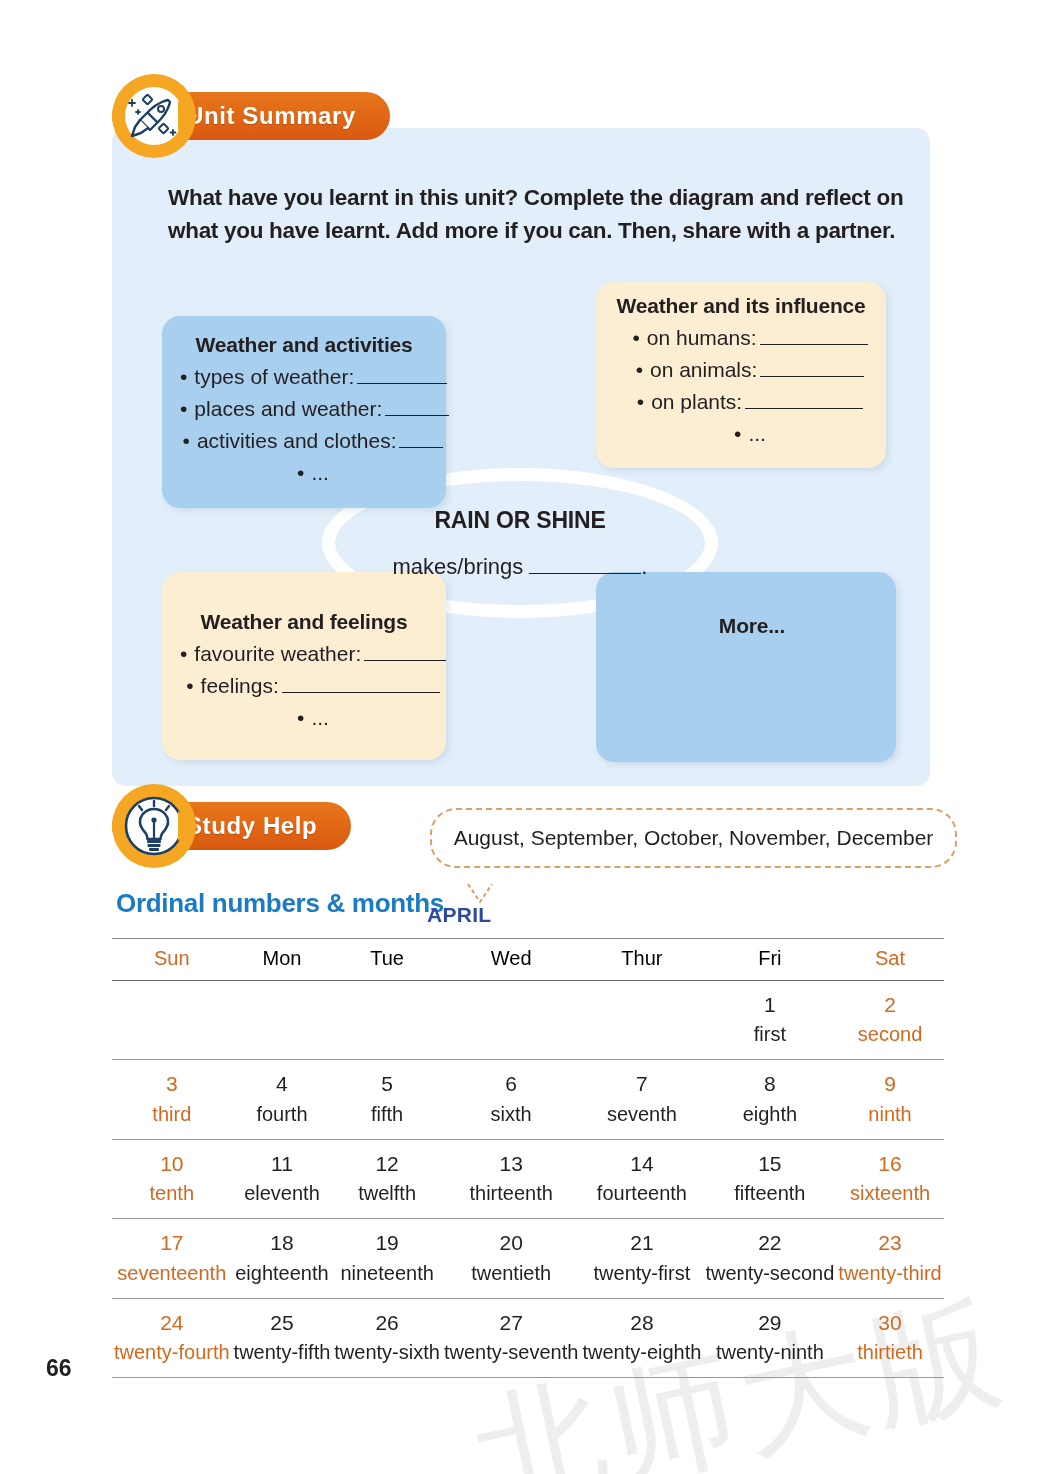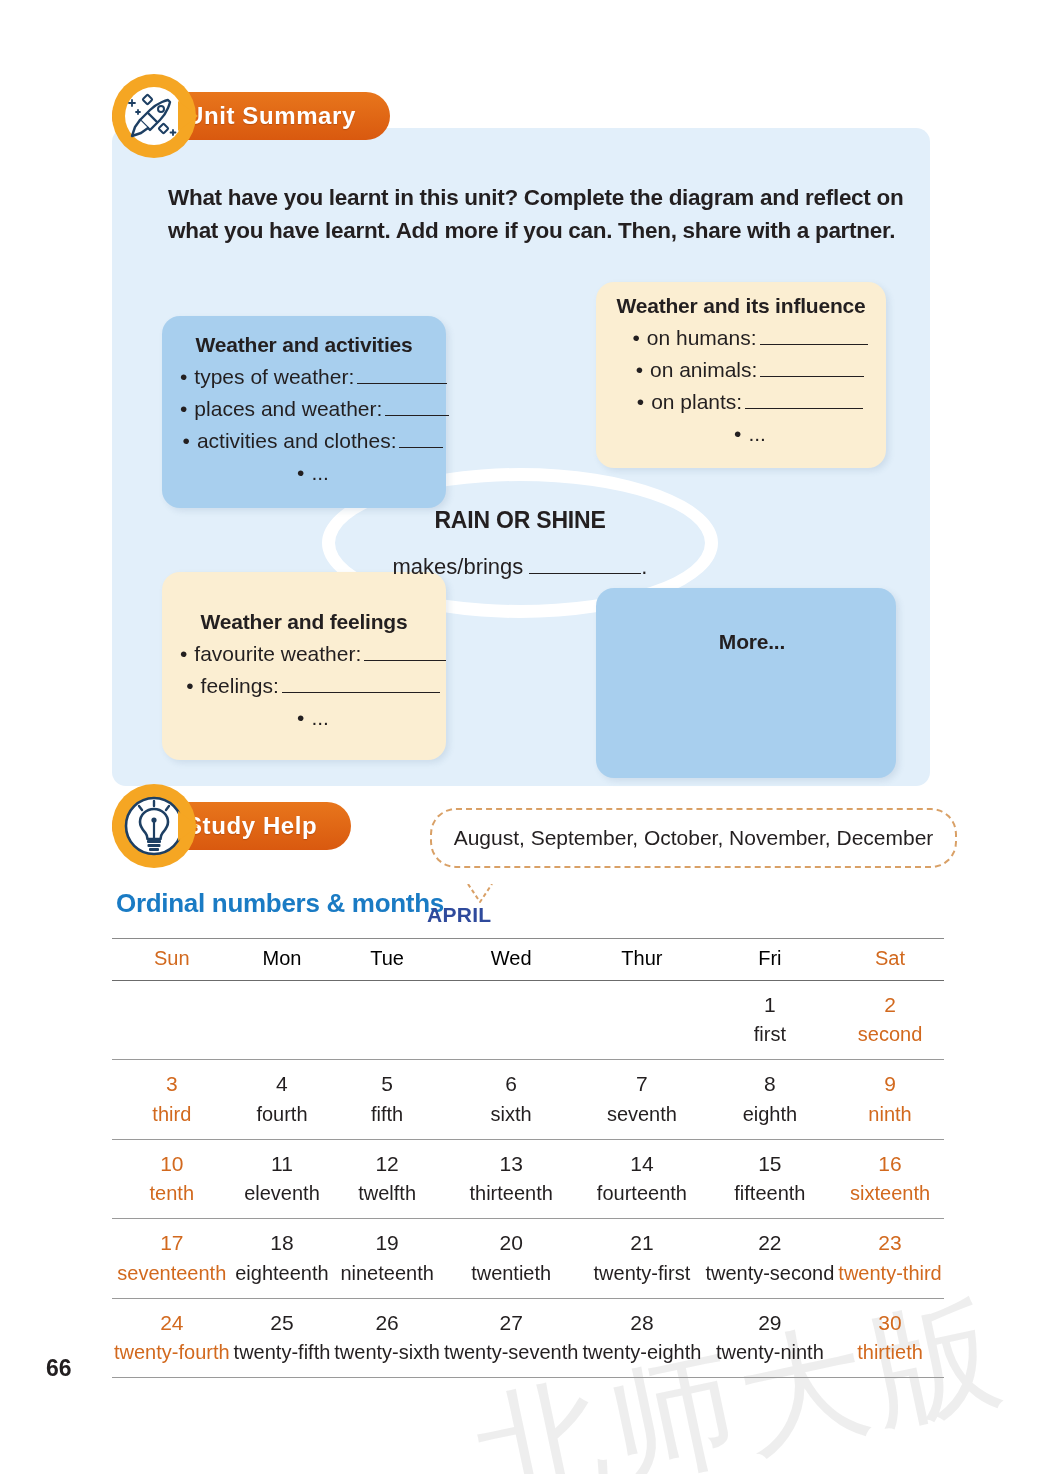--- a/index.html
+++ b/index.html
@@ -195,21 +195,21 @@
   #box-weather-influence .qbox-title { margin: 12px 0 4px 0; }
   #box-weather-influence ul { margin-left: 18px; }
 
   #box-weather-feelings {
     left: 162px; top: 572px; width: 284px; height: 188px;
   }
   #box-weather-feelings .qbox-title { margin: 38px 0 4px 0; }
   #box-weather-feelings ul { margin-left: 18px; }
 
   #box-more {
-    left: 596px; top: 588px; width: 300px; height: 190px;
+    left: 596px; top: 572px; width: 300px; height: 190px;
     display: flex; align-items: flex-start; justify-content: center; padding-left: 12px;
   }
   #box-more .qbox-title { margin-top: 42px; }
 
   
   #ordinal-subtitle {
     position: absolute;
     left: 116px;
     top: 888px;
     font-size: 26px;

